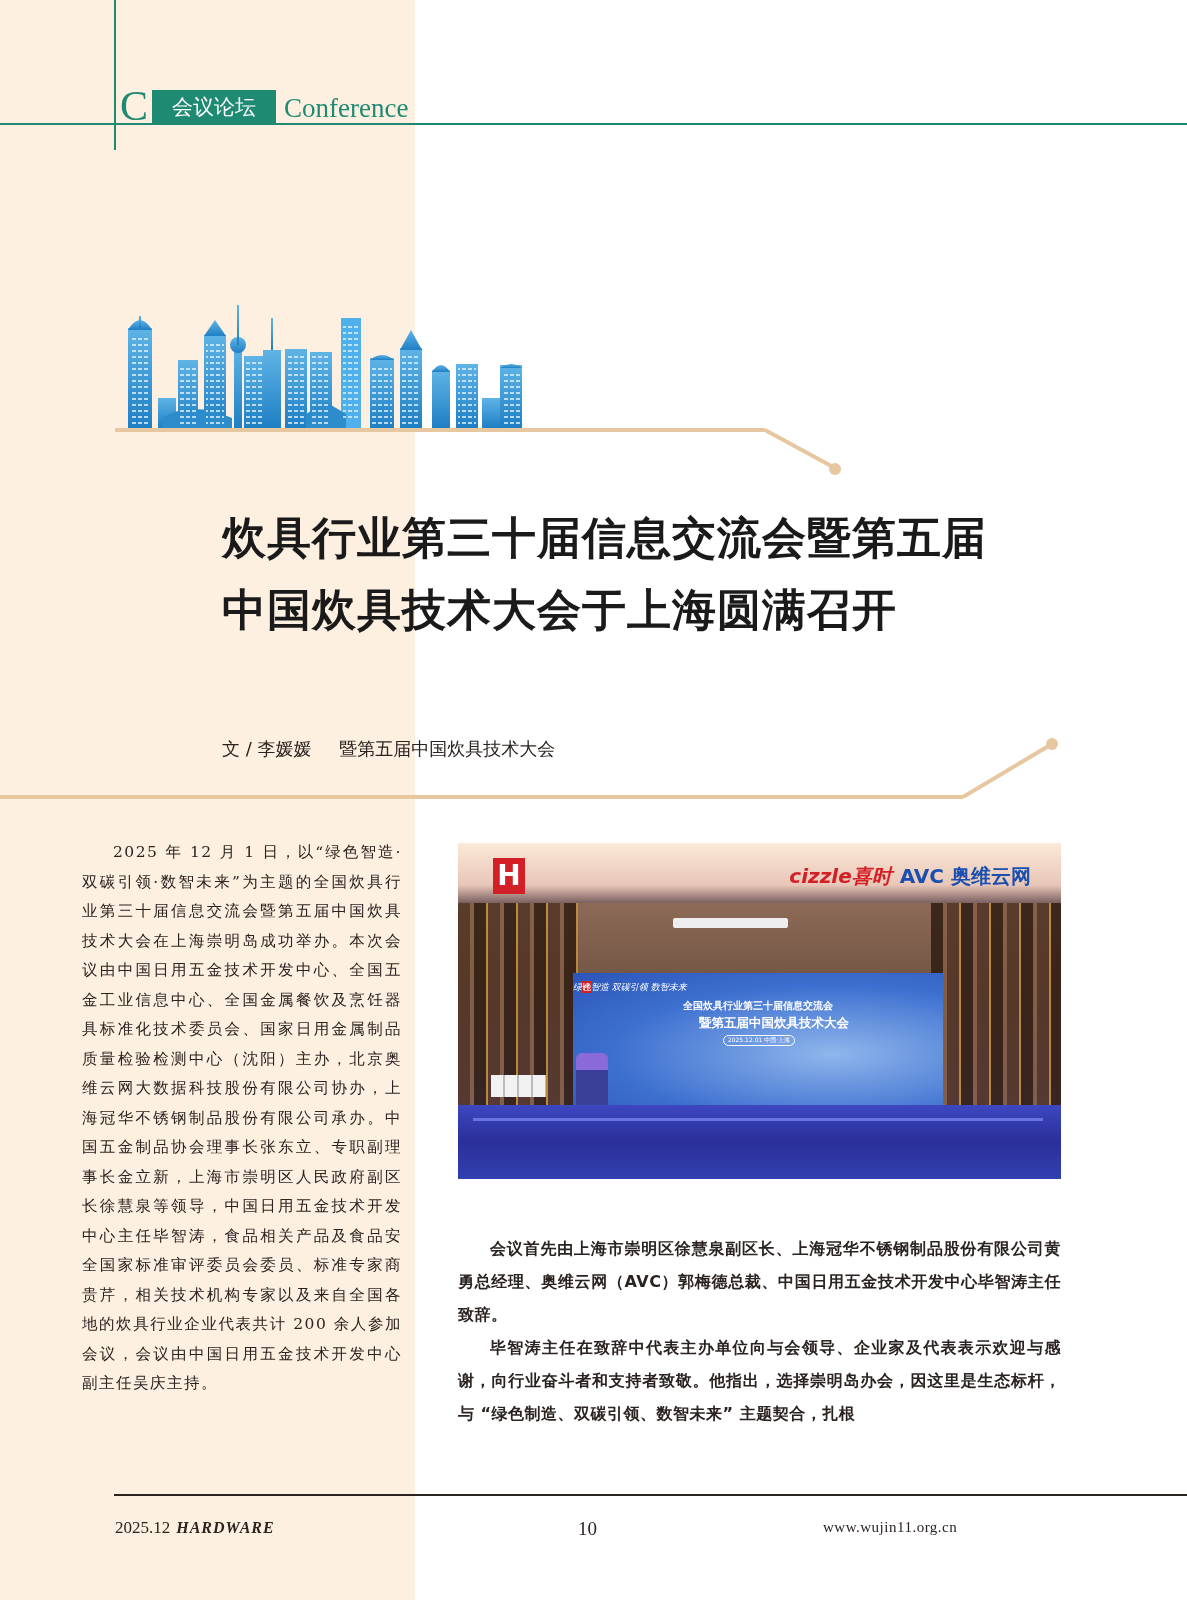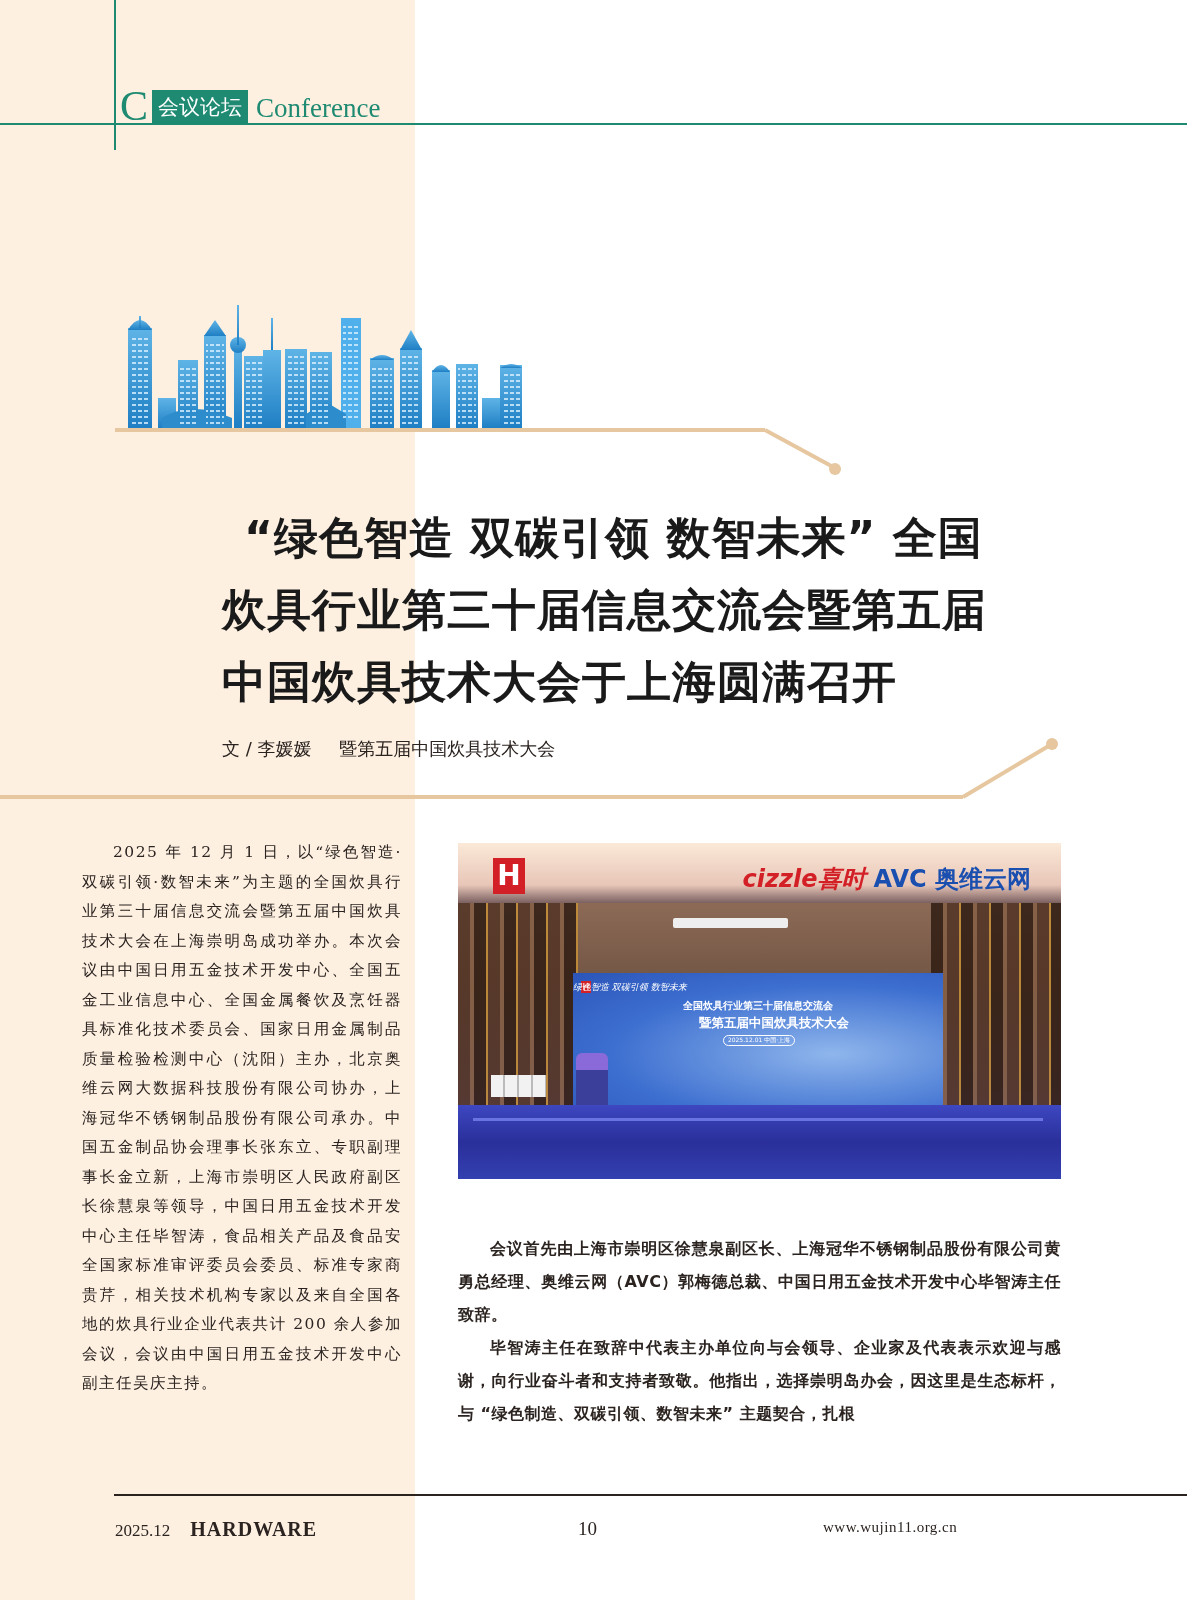--- a/index.html
+++ b/index.html
@@ -3,21 +3,21 @@
 <meta charset="utf-8">
 <style>
   html, body { margin:0; padding:0; }
   body { width:1187px; height:1600px; position:relative; background:#ffffff; overflow:hidden;
          font-family:"DejaVu Sans", sans-serif; color:#2b2320; }
   .beige { position:absolute; left:0; top:0; width:415px; height:1600px; background:#fdf0e1; }
   .vline { position:absolute; left:114px; top:0; width:2px; height:150px; background:#1e8a72; }
   .hline-teal { position:absolute; left:0; top:123px; width:1187px; height:2px; background:#1e8a72; }
   .section-tag { position:absolute; left:120px; top:88px; height:36px; display:flex; align-items:flex-end; }
   .tag-c { font-family:"Liberation Serif", serif; font-size:42px; color:#1e8a72; line-height:36px; margin-right:4px; }
-  .tag-box { background:#1e8a72; color:#fff; font-size:21px; padding:2px 6px; height:30px; line-height:30px; margin-right:8px; }
+  .tag-box { background:#1e8a72; color:#fff; font-size:21px; padding:2px 20px; height:30px; line-height:30px; margin-right:8px; }
   .tag-en { font-family:"Liberation Serif", serif; font-size:27px; color:#1e8a72; line-height:32px; }
 
   .skyline { position:absolute; left:120px; top:290px; width:410px; height:140px; }
 
   .deco-line1 { position:absolute; left:115px; top:428px; width:650px; height:4px; background:#e6c7a0; }
   .deco-svg { position:absolute; left:0; top:0; width:1187px; height:820px; pointer-events:none; }
   .deco-line2 { position:absolute; left:0; top:795px; width:963px; height:4px; background:#e6c7a0; }
 
   .title { position:absolute; left:222px; top:502px; width:840px; font-weight:bold; font-size:44px; line-height:72px; color:#1a1a1a; letter-spacing:1px; }
   .title div { white-space:nowrap; }
@@ -32,36 +32,36 @@
            background:linear-gradient(180deg,#f4dccf 0%,#c9a78e 10%,#5a4a44 18%,#3c2a24 40%,#2d2a5a 70%,#2f3aa8 85%,#3c44b5 100%); }
   .photo .ceiling { position:absolute; left:0; top:0; width:100%; height:60px; background:linear-gradient(180deg,#fbe9d7,#e8c6b8 70%,#7a6060); }
   .photo .wall-l { position:absolute; left:0; top:60px; width:120px; height:210px; background:repeating-linear-gradient(90deg,#5a3a2a 0 12px,#8b6448 12px 16px,#3a2418 16px 28px,#c8923a 28px 30px); opacity:.9; }
   .photo .wall-r { position:absolute; right:0; top:60px; width:130px; height:210px; background:repeating-linear-gradient(90deg,#3a2418 0 12px,#8b6448 12px 16px,#5a3a2a 16px 28px,#c8923a 28px 30px); opacity:.9; }
   .photo .wall-c { position:absolute; left:120px; top:60px; width:353px; height:100px; background:linear-gradient(180deg,#8c6a56,#6c5040); }
   .photo .screen-bar { position:absolute; left:215px; top:75px; width:115px; height:10px; background:#eee; border-radius:2px; }
   .photo .screen { position:absolute; left:115px; top:130px; width:370px; height:135px; background:radial-gradient(ellipse at 70% 60%,#8fb6ec,#3d6fd0 60%,#2b55b8); }
   .photo .stage { position:absolute; left:0; top:262px; width:100%; height:74px; background:linear-gradient(180deg,#3d47c0,#2a2f9a 50%,#3340b0); }
   .photo .stage-edge { position:absolute; left:15px; top:275px; width:570px; height:3px; background:#6a74e0; }
   .photo .logo-h { position:absolute; left:35px; top:15px; width:32px; height:36px; background:#d32027; color:#fff; font-weight:bold; font-size:28px; text-align:center; line-height:36px; }
-  .photo .logo-right { position:absolute; right:30px; top:20px; font-size:24px; font-style:italic; font-weight:bold; color:#d32027; white-space:nowrap; }
+  .photo .logo-right { position:absolute; right:30px; top:20px; font-size:20px; font-style:italic; font-weight:bold; color:#d32027; white-space:nowrap; }
   .photo .logo-right .avc { color:#1a4fb0; font-style:normal; margin-left:8px; }
   .photo .s-logo { position:absolute; left:8px; top:8px; width:10px; height:12px; background:#d32027; color:#fff; font-size:9px; text-align:center; line-height:12px; }
   .photo .s-slogan { position:absolute; left:0; top:8px; width:100%; font-size:9px; color:#fff; font-style:italic; }
   .photo .s-t1 { position:absolute; left:0; top:26px; width:100%; text-align:center; font-size:10px; font-weight:bold; color:#fff; }
   .photo .s-t2 { position:absolute; left:0; top:42px; width:100%; text-align:center; font-size:12.5px; font-weight:bold; color:#fff;padding-left:16px; }
   .photo .s-date { position:absolute; left:150px; top:62px; width:70px; text-align:center; font-size:6px; color:#fff; border:1px solid #fff; border-radius:6px; }
   .photo .flowers { position:absolute; left:118px; top:210px; width:32px; height:70px; background:linear-gradient(180deg,#8a6ad8 0 25%,#3c3f9a 25%); border-radius:6px 6px 0 0; }
   .photo .chairs { position:absolute; left:33px; top:232px; width:55px; height:22px; background:repeating-linear-gradient(90deg,#f2f2f2 0 12px,#bbb 12px 14px); }
 
   .rightcol { position:absolute; left:458px; top:1232px; width:603px; font-family:"DejaVu Sans", sans-serif; font-size:16px; line-height:33px; color:#2b2320; text-align:justify; letter-spacing:.5px; }
   .rightcol p { margin:0; text-indent:2em;font-weight:bold; }
 
   .footer-line { position:absolute; left:114px; top:1494px; width:1073px; height:2px; background:#2b2320; }
   .footer-left { position:absolute; left:115px; top:1518px; font-family:"Liberation Serif", serif; font-size:17px; color:#2b2320; white-space:nowrap; }
-  .footer-left b { font-size:20px; margin-left:20px; letter-spacing:1px; }
+  .footer-left b { font-style:italic; font-size:16px; margin-left:6px; letter-spacing:1px; }
   .footer-page { position:absolute; left:578px; top:1518px; font-family:"Liberation Serif", serif; font-size:19px; color:#2b2320; }
   .footer-url { position:absolute; left:823px; top:1519px; font-family:"Liberation Serif", serif; font-weight:normal; font-size:15px; color:#2b2320; letter-spacing:.5px; }
 </style>
 </head>
 <body>
 
 <div class="beige"></div>
 <div class="vline"></div>
 <div class="hline-teal"></div>
 
@@ -129,21 +129,20 @@
 <div class="deco-line1"></div>
 <svg class="deco-svg" viewBox="0 0 1187 820">
   <polyline points="765,430 835,468" stroke="#e6c7a0" stroke-width="4" fill="none"></polyline>
   <circle cx="835" cy="469" r="6" fill="#e6c7a0"></circle>
   <polyline points="963,797 1052,744" stroke="#e6c7a0" stroke-width="4" fill="none"></polyline>
   <circle cx="1052" cy="744" r="6" fill="#e6c7a0"></circle>
 </svg>
 <div class="deco-line2"></div>
 
 <div class="title">
-  <div class="l1">“绿色智造 双碳引领 数智未来” 全国</div>
   <div>炊具行业第三十届信息交流会暨第五届</div>
   <div>中国炊具技术大会于上海圆满召开</div>
 </div>
 
 <div class="byline">
   <span>文 / 李媛媛</span>
   <span>暨第五届中国炊具技术大会</span>
 </div>
 
 <div class="leftcol">

